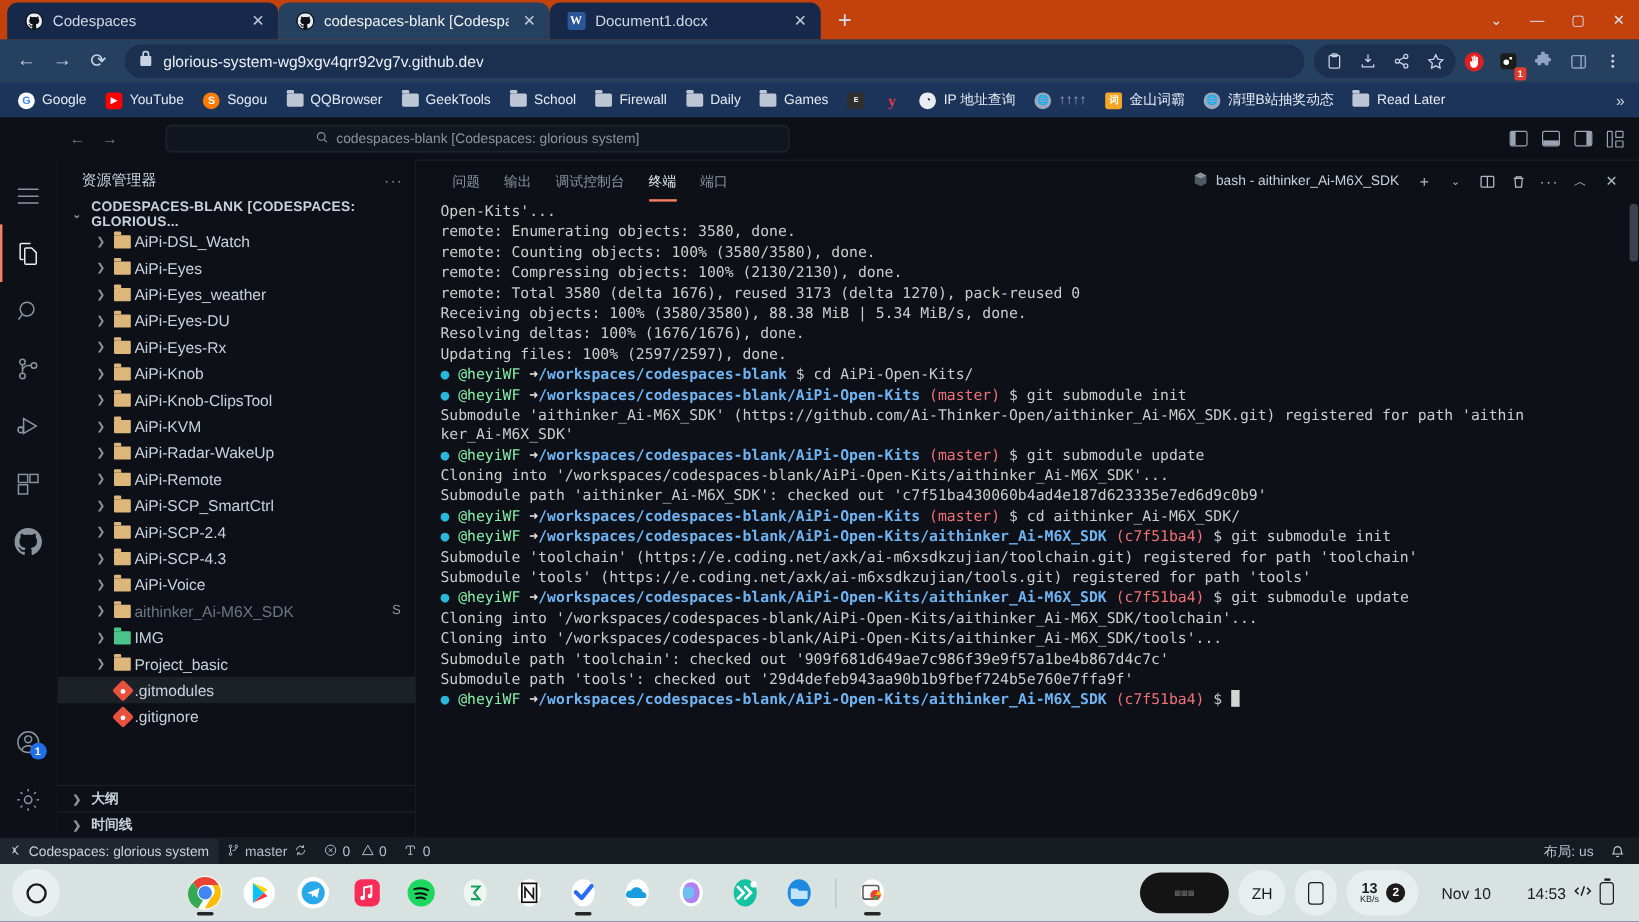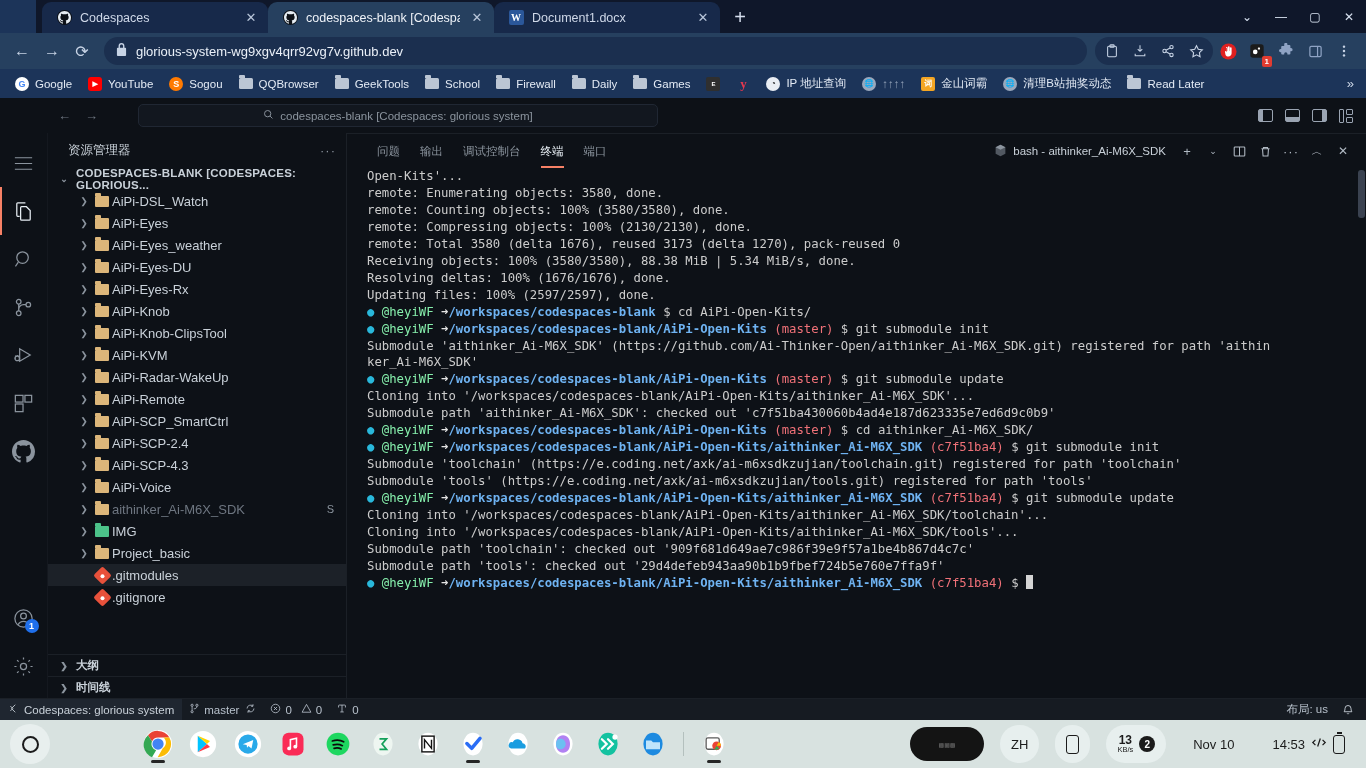--- a/index.html
+++ b/index.html
@@ -7,21 +7,21 @@
     width: 1366px; height: 768px; overflow: hidden;
     font-family: "Liberation Sans", sans-serif;
     background: #1b2d4d;
   }
 
   
   .browser { position: absolute; inset: 0; background: #1c3459; }
 
   .tabstrip {
     position: absolute; top: 0; left: 0; right: 0; height: 33px;
-    background: #0f172a; display: flex; align-items: flex-end; padding-left: 6px; margin-left: 36px;
+    background: #c2410c; display: flex; align-items: flex-end; padding-left: 6px;
   }
   .tab {
     height: 31px; display: flex; align-items: center; gap: 8px;
     padding: 0 8px 0 14px; border-radius: 9px 9px 0 0; min-width: 0;
     position: relative; font-size: 12px; color: #cfd8e8;
   }
   .tab.bg { width: 226px; background: #17294a; }
   .tab.active { width: 226px; background: #26405f; color: #eef2f8; }
   .tab.doc { width: 226px; background: #17294a; }
   .tab-favicon { width: 16px; height: 16px; flex: none; display: flex; align-items: center; justify-content: center; }
@@ -176,21 +176,21 @@
     display: flex; align-items: center; padding: 0 10px; }
   .tb-start { width: 40px; height: 40px; border-radius: 50%; background: #e8efee;
     display: flex; align-items: center; justify-content: center; flex: none; }
   .tb-start i { width: 17px; height: 17px; border: 2.4px solid #1b1b1b; border-radius: 50%; display: block; }
   .tb-apps { display: flex; align-items: center; gap: 5px; margin: 0 auto; }
   .tbapp { width: 40px; height: 40px; border-radius: 50%; display: flex; align-items: center;
     justify-content: center; position: relative; flex: none; }
   .tbapp.run::after { content: ''; position: absolute; bottom: 1px; left: 50%; transform: translateX(-50%);
     width: 14px; height: 2.6px; background: #262626; border-radius: 2px; }
   .tb-sep { width: 1px; height: 24px; background: #b4c0be; margin: 0 5px; flex: none; }
-  .tb-tray { display: flex; align-items: center; gap: 16px; margin-left: auto; }
+  .tb-tray { display: flex; align-items: center; gap: 8px; margin-left: auto; }
   .tray-pill { height: 38px; border-radius: 19px; display: flex; align-items: center; gap: 6px;
     padding: 0 11px; color: #1b1b1b; font-size: 13px; }
   .tray-pill.soft { background: #e7efee; }
   .net-rate { display: flex; flex-direction: column; align-items: center; line-height: 1; }
   .net-rate b { font-size: 12px; font-weight: bold; }
   .net-rate span { font-size: 7.5px; }
   .blk-badge { width: 16px; height: 16px; border-radius: 50%; background: #1b1b1b; color: #fff;
     font-size: 10px; display: flex; align-items: center; justify-content: center; font-weight: bold; }
   .phone-ico { width: 13px; height: 19px; border: 1.8px solid #1b1b1b; border-radius: 3px; }
   .battery { width: 12px; height: 19px; border: 1.7px solid #1b1b1b; border-radius: 3px; position: relative; }

